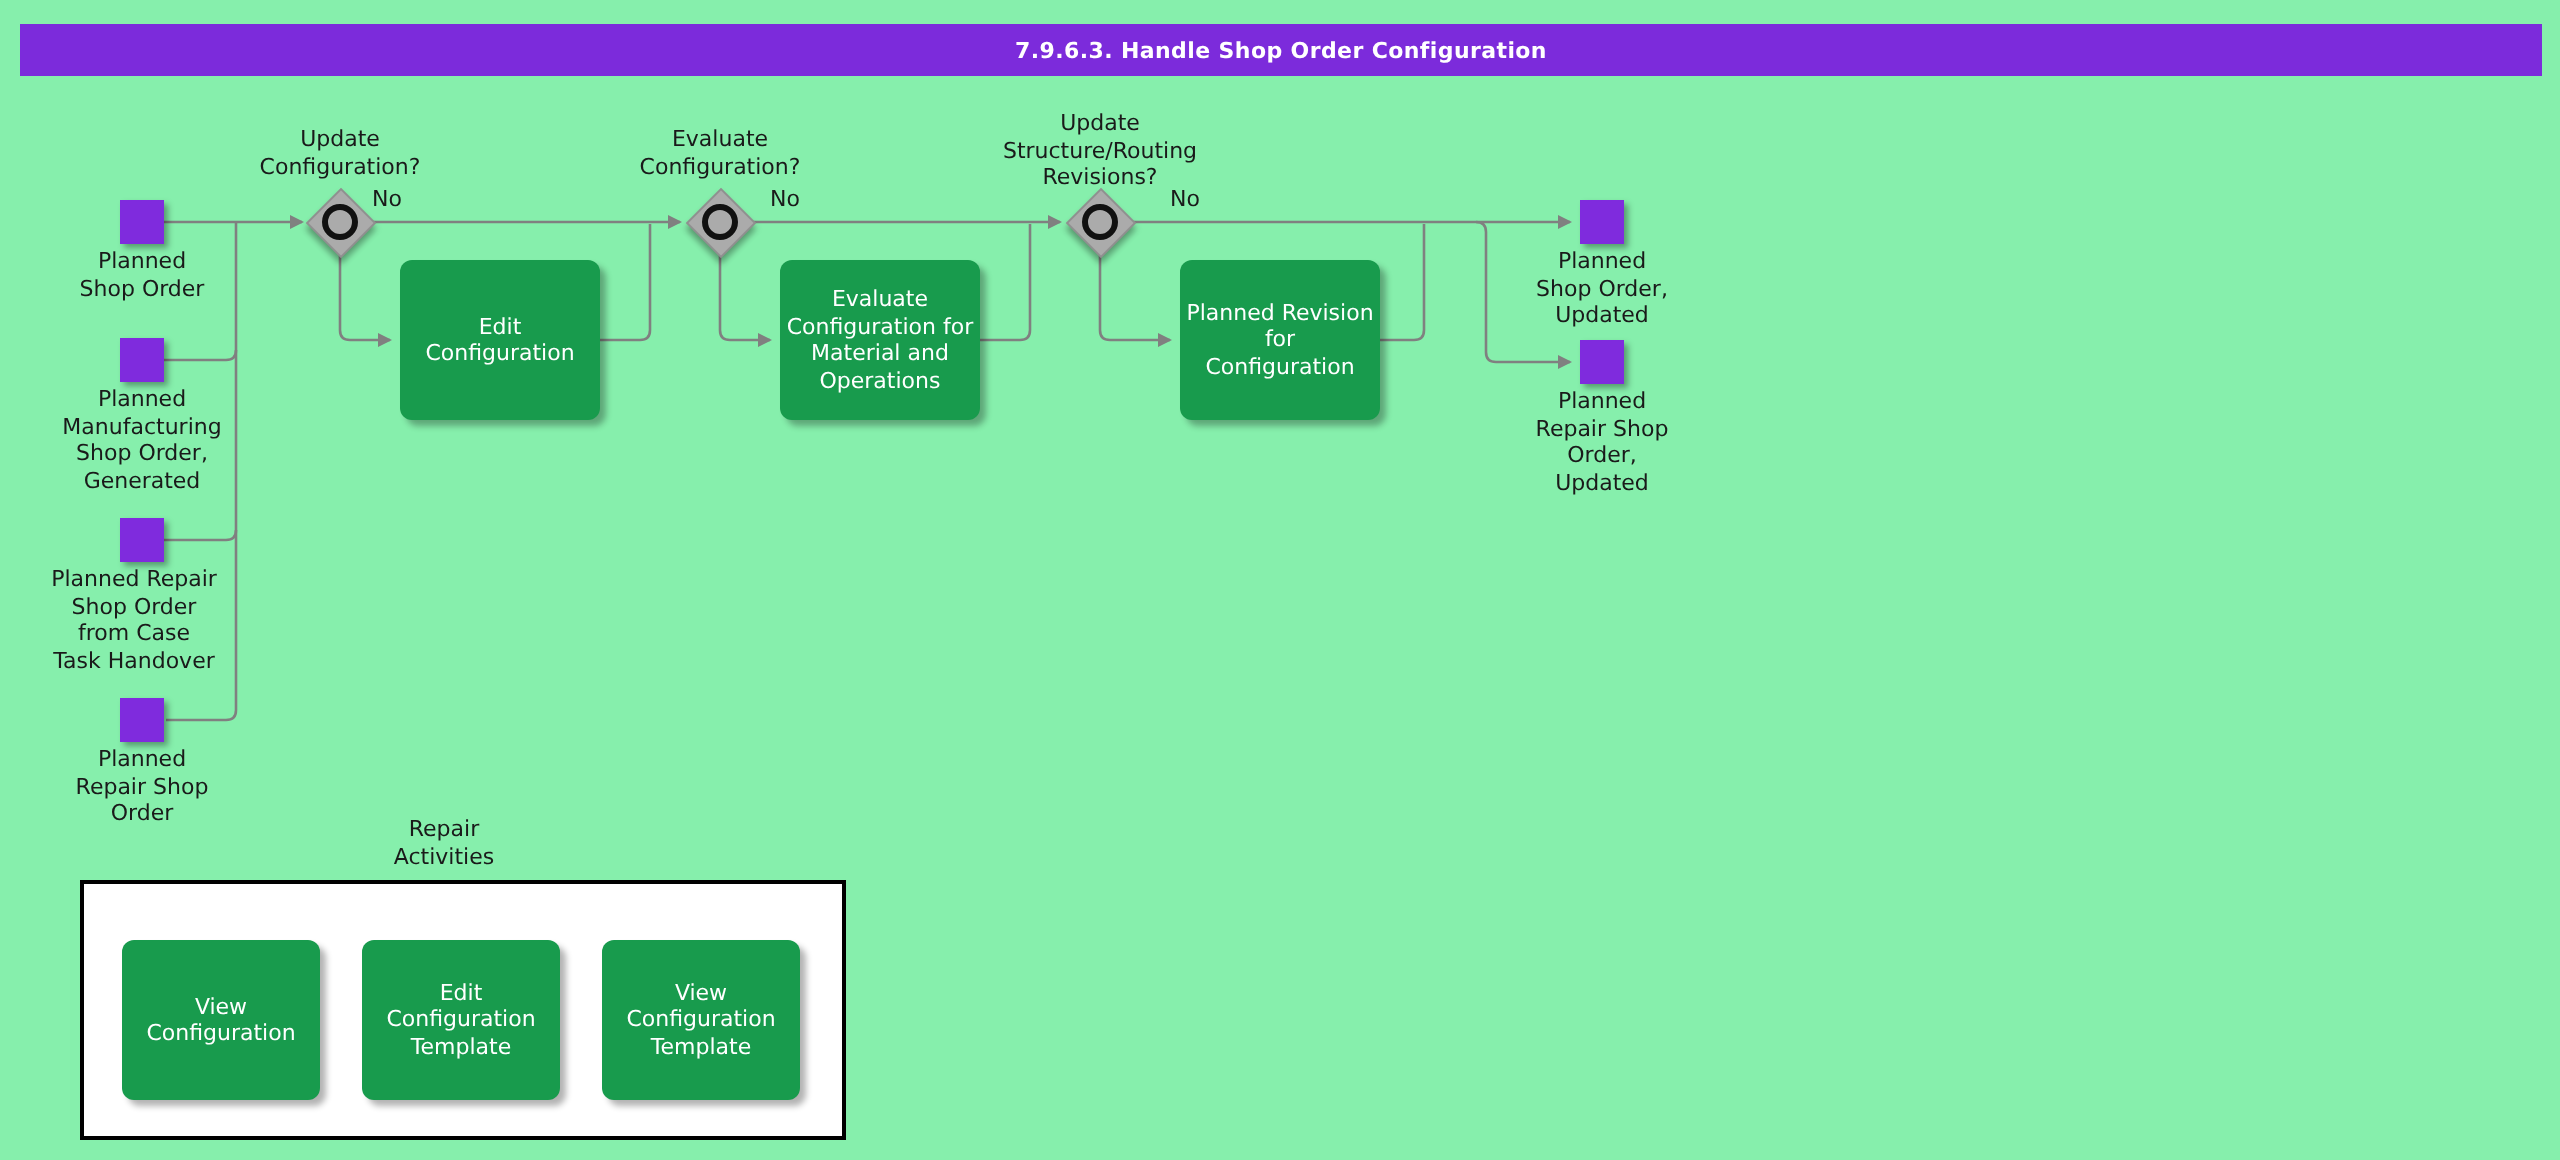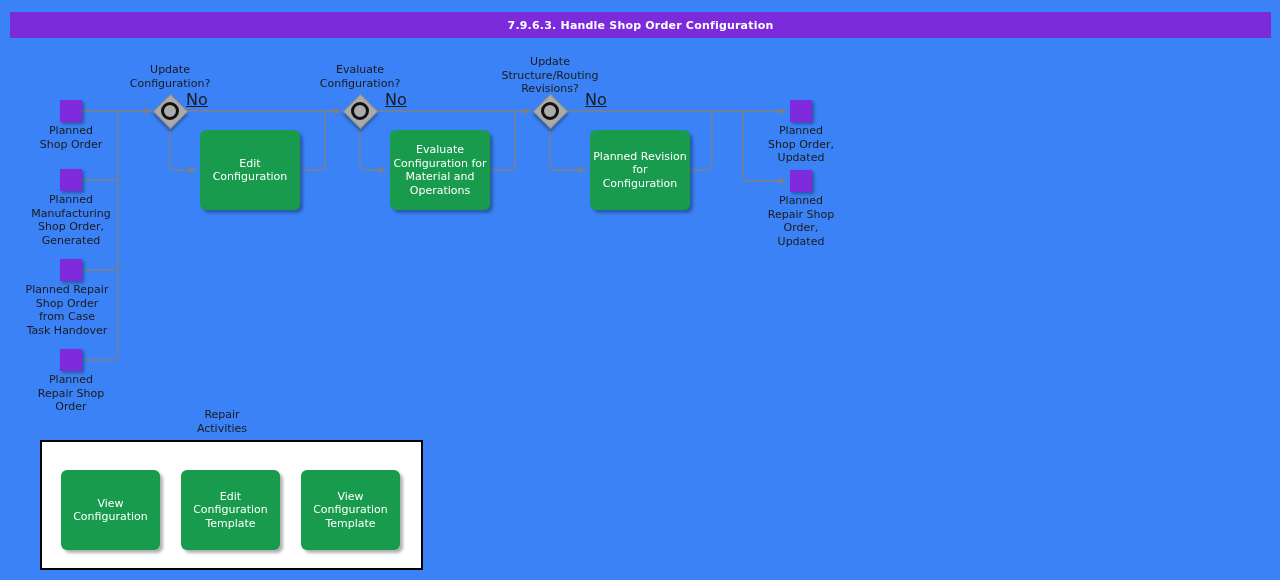--- a/index.html
+++ b/index.html
@@ -5,34 +5,34 @@
   :root{
     --title_bar:#7c2bdb;
     --event:#7f2bdd;
     --activity:#189b4d;
     --gateway:#ababab;
     --line:#808080;
     --ink:#1a1a1a;
   }
   html,body{margin:0;padding:0;background:#fff;}
   #stage{
-    position:relative;width:1280px;height:580px;background:#3b82f6;overflow:hidden;
+    position:relative;width:1280px;height:580px;background:#86efac;overflow:hidden;
     font-family:"DejaVu Sans","Liberation Sans",sans-serif;color:var(--ink);
   }
   .abs{position:absolute;}
   .titlebar{
     left:10px;top:12px;width:1261px;height:26px;background:var(--title_bar);
     display:flex;align-items:center;justify-content:center;
     color:#fff;font-size:11px;font-weight:bold;letter-spacing:.2px;
   }
   .lbl{
     font-size:11px;line-height:13.5px;text-align:center;white-space:pre-line;
     transform:translateX(-50%);color:var(--ink);
   }
-  .no-lbl{font-size:16px;line-height:13px;color:var(--ink);white-space:nowrap;text-decoration:underline;}
+  .no-lbl{font-size:11px;line-height:13px;color:var(--ink);white-space:nowrap;}
   .event{
     width:22px;height:22px;background:var(--event);
     box-shadow:2px 2px 3px rgba(0,0,0,.35);
   }
   .activity{
     width:100px;height:80px;background:var(--activity);border-radius:6px;
     box-shadow:3px 3px 3px rgba(0,0,0,.3);
     display:flex;align-items:center;justify-content:center;text-align:center;
     color:#fff;font-size:11px;line-height:13.5px;white-space:pre-line;cursor:pointer;
   }

